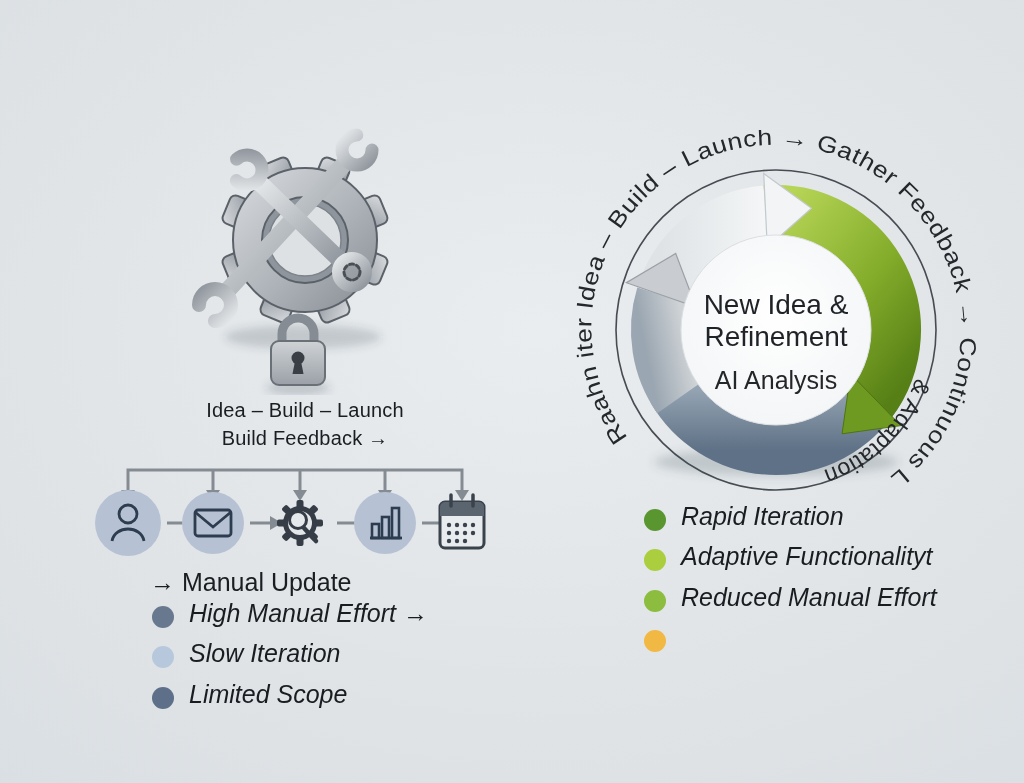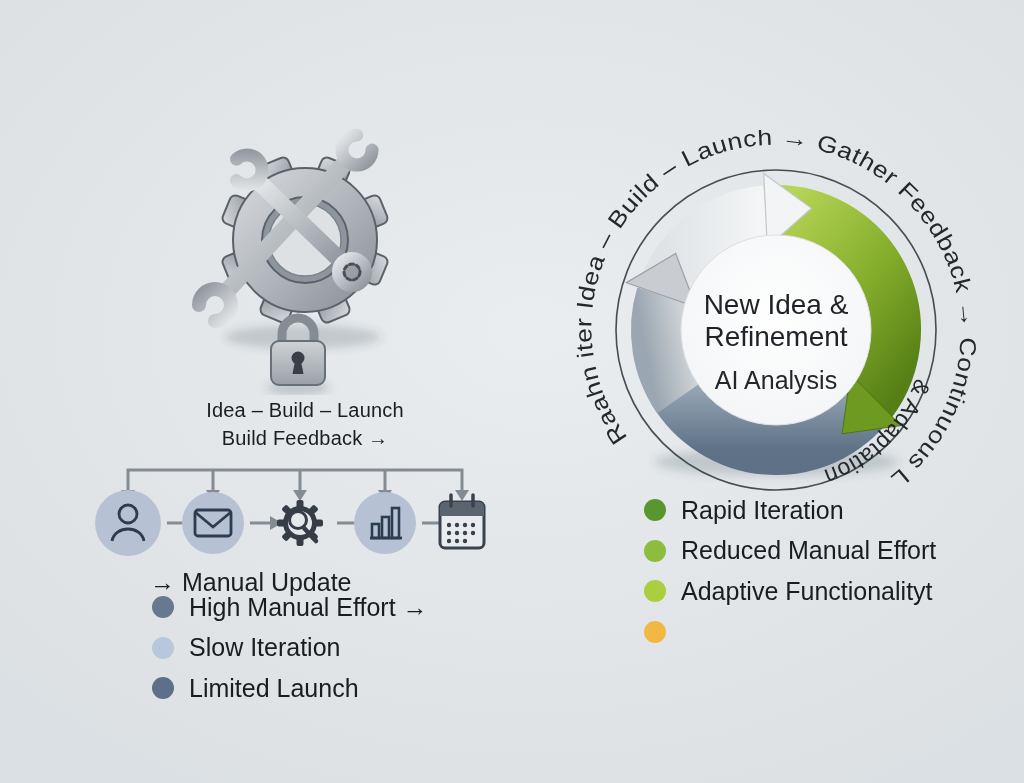--- a/index.html
+++ b/index.html
@@ -11,21 +11,21 @@
   .abs{position:absolute;}
   .headline{
     left:140px; top:396px; width:330px; text-align:center;
     font-size:20px; line-height:28px; font-weight:500; color:#1a1d21; letter-spacing:.2px;
   }
   .caption{
     left:150px; top:568px; width:320px; text-align:left;
     font-size:25px; font-weight:500; color:#1a1d21;
   }
   .bullets{display:flex; flex-direction:column;}
-  .bullet-row{display:flex; align-items:center; height:40.5px;}
+  .bullet-row{display:flex; align-items:flex-end; height:40.5px;font-style:italic;}
   .dot{width:22px; height:22px; border-radius:50%; margin-right:15px; flex:0 0 auto;}
   .bullet-label{font-size:25px; font-weight:500; color:#191c20; white-space:nowrap;}
   .bullets-left{left:152px; top:587px;}
   .bullets-right{left:644px; top:490px;}
   svg text{font-family:"Liberation Sans", sans-serif;}
   .arc-text{font-size:23px; font-weight:500; fill:#24272b; letter-spacing:.5px;}
   .center-text-big{font-size:28px; font-weight:500; fill:#1f2226;}
   .center-text-small{font-size:25px; font-weight:400; fill:#24272a;}
 </style>
 </head>
@@ -193,21 +193,21 @@
     <div class="bullet-row">
       <span class="dot" style="background: rgb(104, 121, 143);"></span>
       <span class="bullet-label">High Manual Effort →</span>
     </div>
     <div class="bullet-row">
       <span class="dot" style="background: rgb(183, 200, 221);"></span>
       <span class="bullet-label">Slow Iteration</span>
     </div>
     <div class="bullet-row">
       <span class="dot" style="background: rgb(94, 112, 137);"></span>
-      <span class="bullet-label">Limited Launch</span>
+      <span class="bullet-label">Limited Scope</span>
     </div>
   </div>
 
   <svg class="abs" style="left:565px; top:130px;" width="440" height="420" viewBox="0 0 440 420">
     <defs>
       <linearGradient id="gA" x1="0" y1="1" x2="1" y2="0">
         <stop offset="0" stop-color="#9aa6b1"></stop>
           <stop offset="1" stop-color="#cfd3d6"></stop>
       </linearGradient>
       <linearGradient id="gB" x1="0" y1="0" x2="1" y2="0">
@@ -263,25 +263,25 @@
       <textPath href="#innerTextPath" startOffset="113">&amp; Adaptation</textPath>
     </text>
   </svg>
 
   <div class="abs bullets bullets-right">
     <div class="bullet-row">
       <span class="dot" style="background: rgb(90, 150, 48);"></span>
       <span class="bullet-label">Rapid Iteration</span>
     </div>
     <div class="bullet-row">
+      <span class="dot" style="background: rgb(171, 206, 62);"></span>
+      <span class="bullet-label">Adaptive Functionalityt</span>
+    </div>
+    <div class="bullet-row">
       <span class="dot" style="background: rgb(140, 189, 63);"></span>
       <span class="bullet-label">Reduced Manual Effort</span>
     </div>
     <div class="bullet-row">
-      <span class="dot" style="background: rgb(171, 206, 62);"></span>
-      <span class="bullet-label">Adaptive Functionalityt</span>
-    </div>
-    <div class="bullet-row">
       <span class="dot" style="background: rgb(242, 184, 68);"></span>
     </div>
   </div>
 
 </div>
 
 </body></html>

